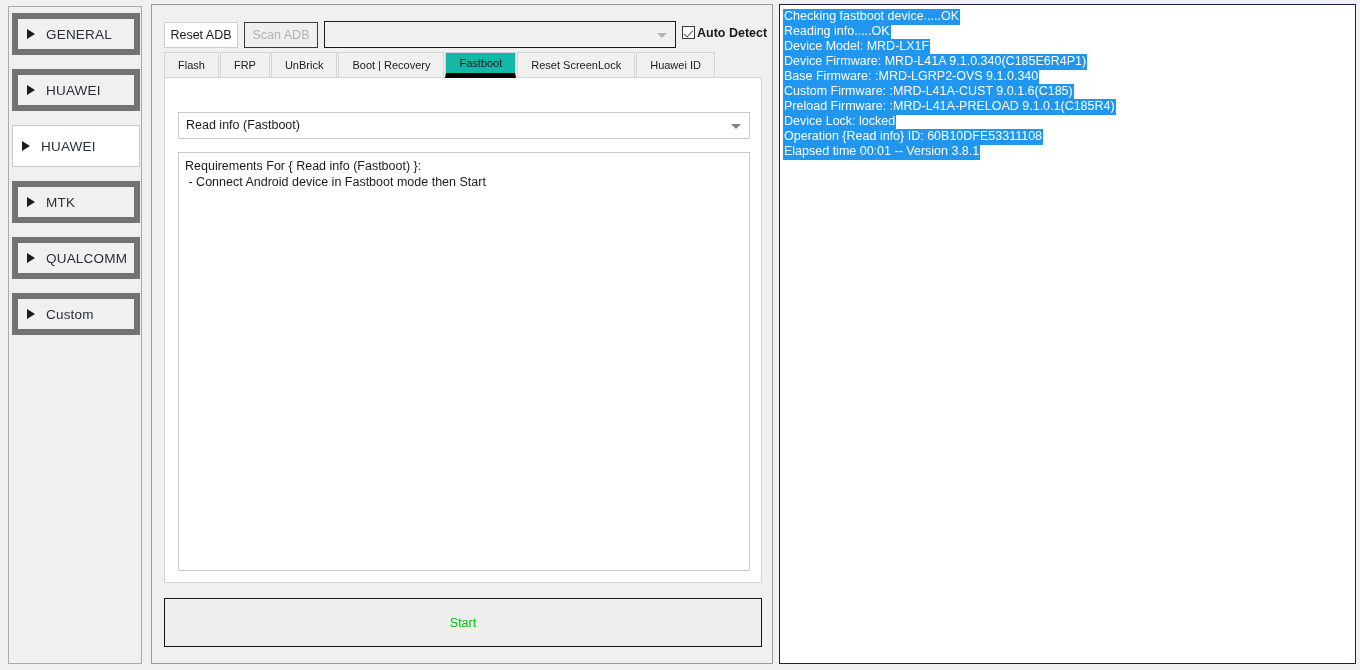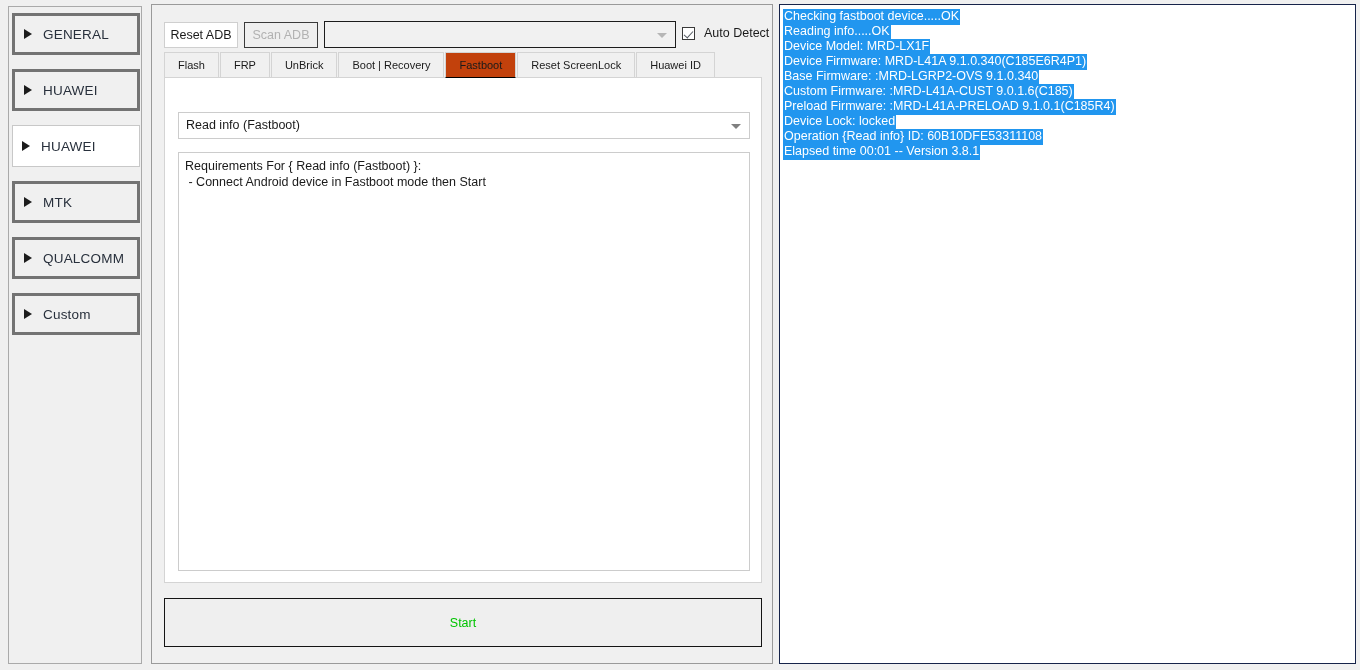--- a/index.html
+++ b/index.html
@@ -23,21 +23,21 @@
     width: 134px; height: 658px;
     background: #f0f0f0;
     border: 1px solid #aaaaaa;
   }
   .accordion-item {
     position: absolute;
     left: 3px;
     width: 128px;
     height: 42px;
     background: #f0f0f0;
-    border: 3px solid #737373;
+    border: 6px solid #737373;
     display: flex;
     align-items: center;
     padding-left: 9px;
     cursor: default;
   }
   .accordion-item.selected {
     background: #ffffff;
     border: 1px solid #c8c8c8;
     box-shadow: 0 0 0 0px #fff;
   }
@@ -111,22 +111,23 @@
     right: 8px; top: 11px;
     width: 0; height: 0;
     border-left: 5.5px solid transparent;
     border-right: 5.5px solid transparent;
     border-top: 5.5px solid #b6b6b6;
   }
   .auto-detect {
     position: absolute;
     left: 530px; top: 21px;
     display: flex;
-    align-items: flex-end;
-    gap: 9px;
+    align-items: flex-start;
+    gap: 2px;
+    font-weight: bold;
   }
   .cb {
     width: 13px; height: 13px;
     background: #ffffff;
     border: 1px solid #3a3a3a;
     position: relative;
   }
   .cb::after {
     content: "";
     position: absolute;
@@ -159,22 +160,22 @@
     align-items: center;
     justify-content: center;
     font-size: 11px;
     color: #1a1a1a;
     padding: 0 13px;
     white-space: nowrap;
     cursor: default;
     position: relative;
   }
   .tab.active {
-    background: #c2410c;
-    border-bottom: 1px solid #000000;
+    background: #14b8a6;
+    border-bottom: 5px solid #000000;
     z-index: 3;
   }
   .tabpanel {
     position: absolute;
     left: 12px; top: 72px;
     width: 598px; height: 506px;
     background: #ffffff;
     border: 1px solid #d4d4d4;
   }
   .op-combo {

